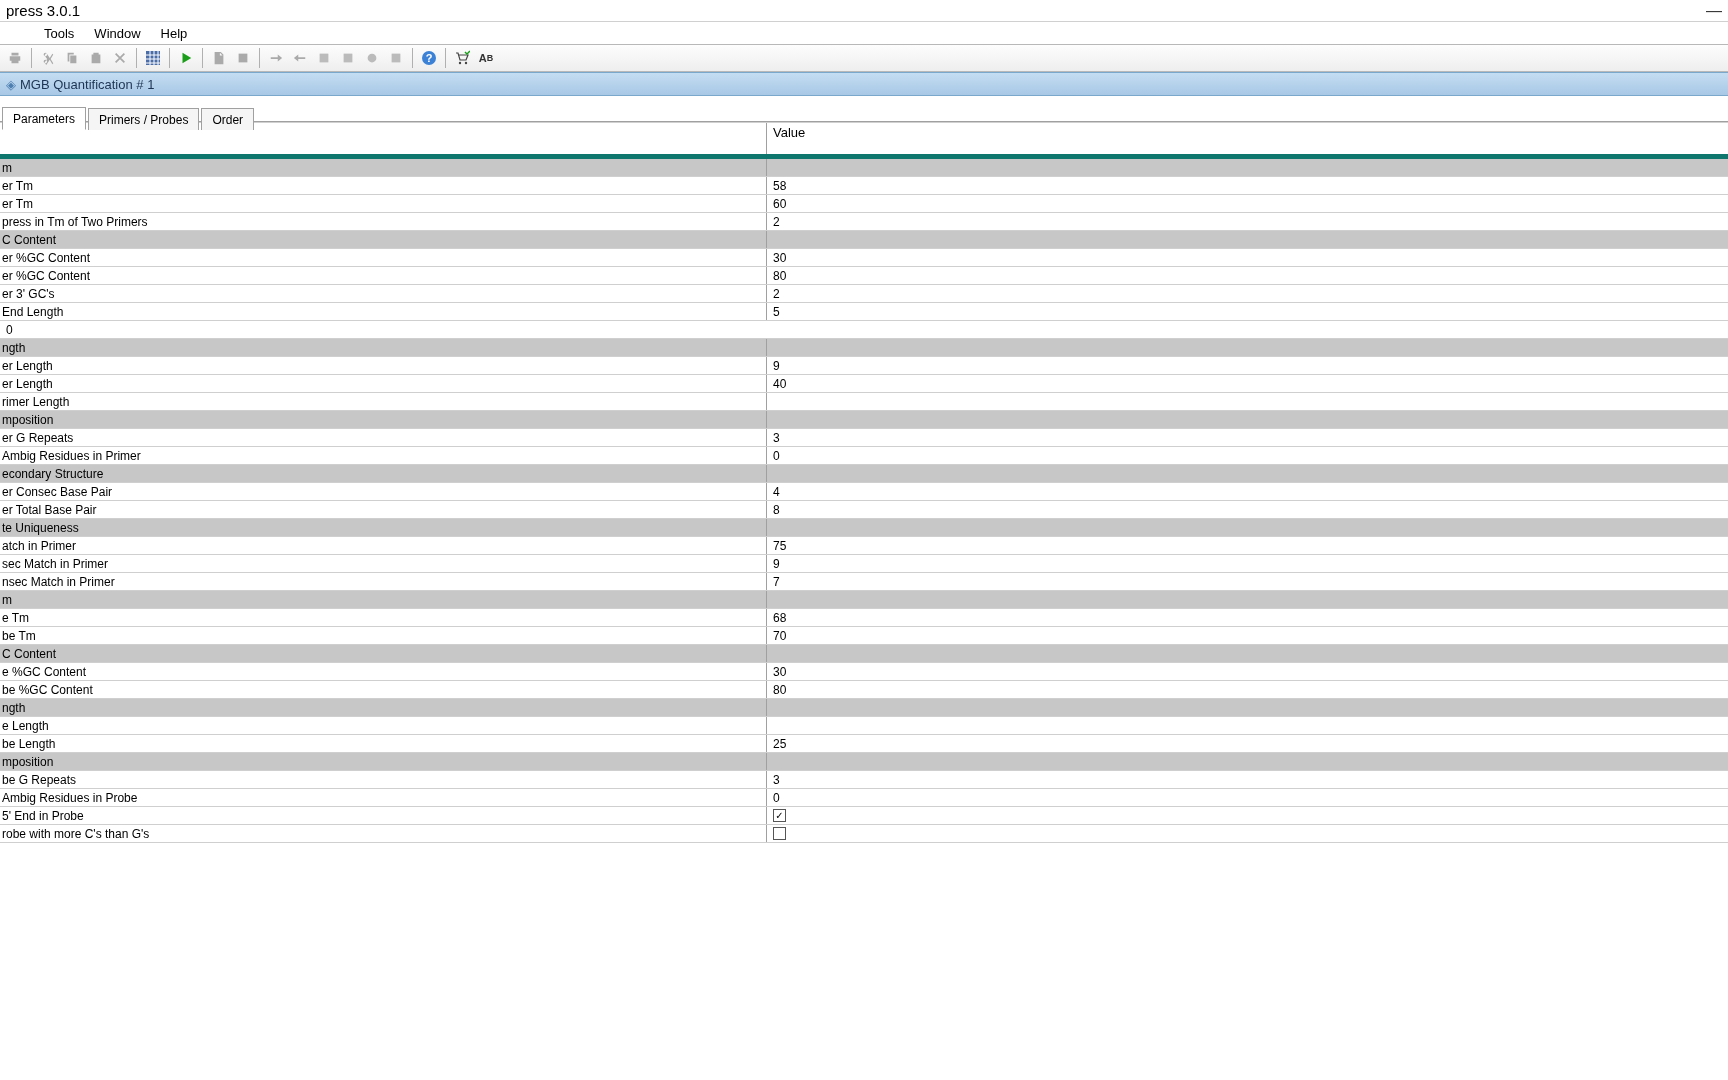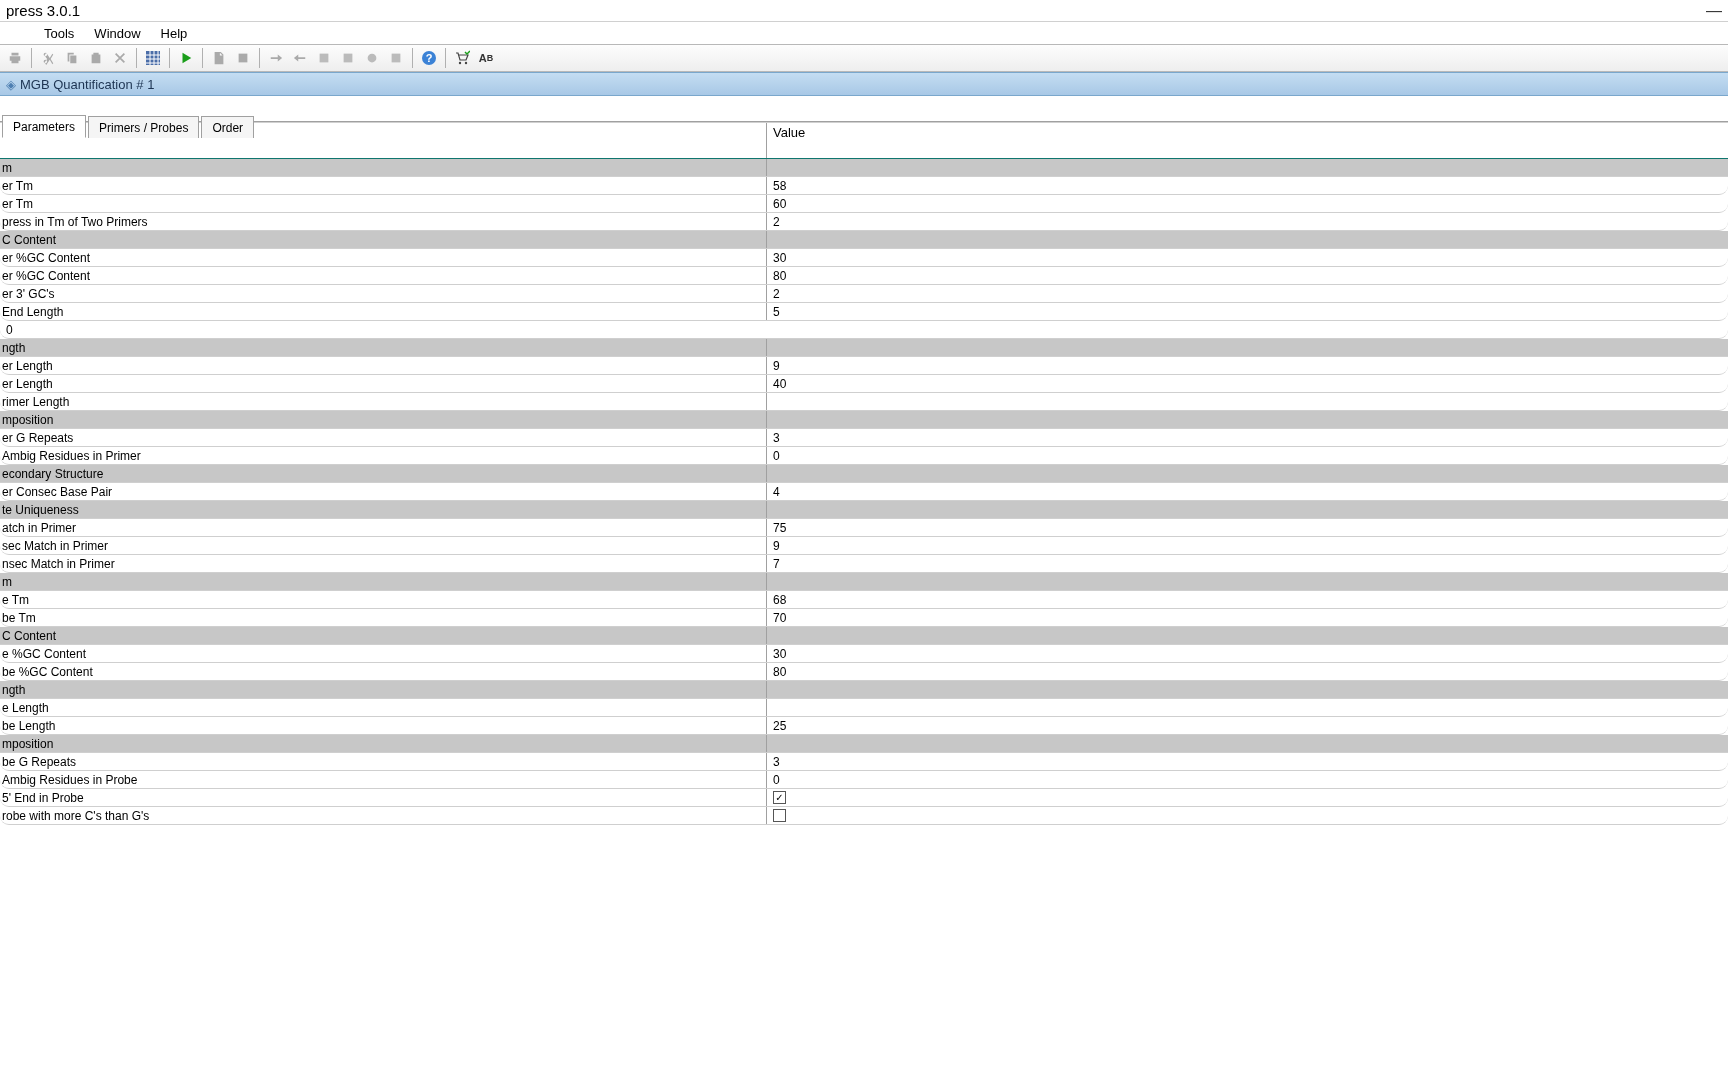--- a/index.html
+++ b/index.html
@@ -71,40 +71,40 @@
     }
     .tab {
       padding: 4px 10px 3px;
       border: 1px solid #a0a0a0;
       border-bottom: none;
       margin-right: 2px;
       background: #f5f5f5;
       font-size: 12px;
       cursor: pointer;
       position: relative;
-      top: 17px;
+      top: 9px;
     }
     .tab.active {
       background: #fff;
       border-bottom: 1px solid #fff;
       font-weight: normal;
     }
     .table-wrap {
       border-top: 1px solid #d0d0d0;
     }
     .row {
       display: flex;
       height: 18px;
       border-bottom: 1px solid #cfcfcf;
       align-items: center;
     }
     .row.header {
       height: 36px;
       background: #fff;
-      border-bottom: 1px solid #0f766e;
+      border-bottom: 5px solid #0f766e;
       justify-content: space-between;
     }
     .cell-left {
       width: 767px;
       padding-left: 2px;
       border-right: 1px solid #a0a0a0;
       height: 100%;
       display: flex;
       align-items: center;
       overflow: hidden;
@@ -114,21 +114,21 @@
       flex: 1;
       padding-left: 6px;
       height: 100%;
       display: flex;
       align-items: center;
     }
     .row.section {
       background: #c7c7c7;
     }
     .row.section .cell-right { background: #c7c7c7; }
-    .row.data { background: #fff; border-radius: 9px; }
+    .row.data { background: #fff; }
     .row.header .cell-left, .row.header .cell-right {
       font-size: 13px;
       align-items: flex-start;
       padding-top: 2px;
     }
     .chk {
       width: 13px; height: 13px;
       border: 1px solid #555;
       background: #fff;
       display: inline-flex;
@@ -340,20 +340,24 @@
         <div class="cell-right">0</div>
       </div>
       <div class="row section">
         <div class="cell-left">econdary Structure</div>
         <div class="cell-right"></div>
       </div>
       <div class="row data">
         <div class="cell-left">er Consec Base Pair</div>
         <div class="cell-right">4</div>
       </div>
+      <div class="row data">
+        <div class="cell-left">er Total Base Pair</div>
+        <div class="cell-right">8</div>
+      </div>
       <div class="row section">
         <div class="cell-left">te Uniqueness</div>
         <div class="cell-right"></div>
       </div>
       <div class="row data">
         <div class="cell-left">atch in Primer</div>
         <div class="cell-right">75</div>
       </div>
       <div class="row data">
         <div class="cell-left">sec Match in Primer</div>

